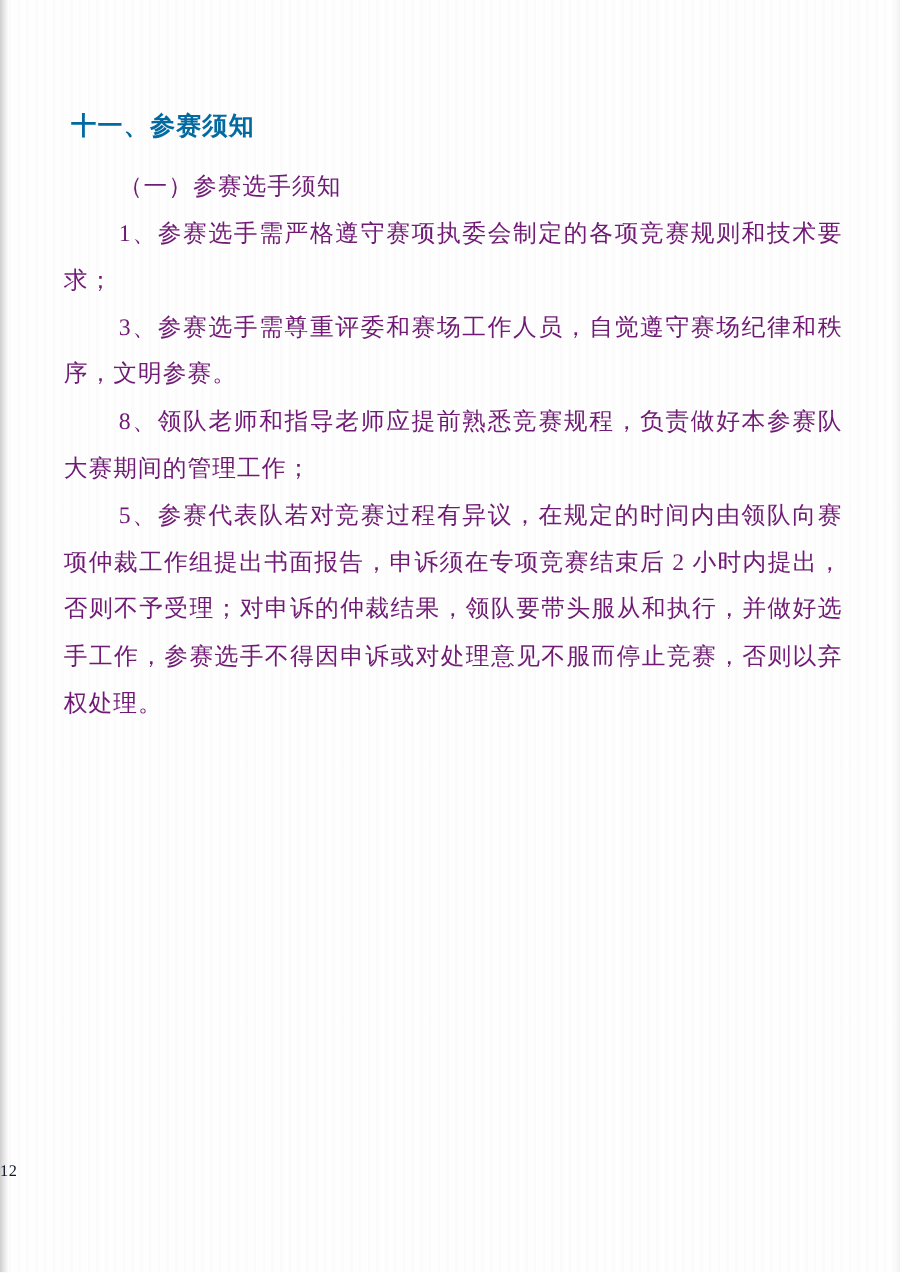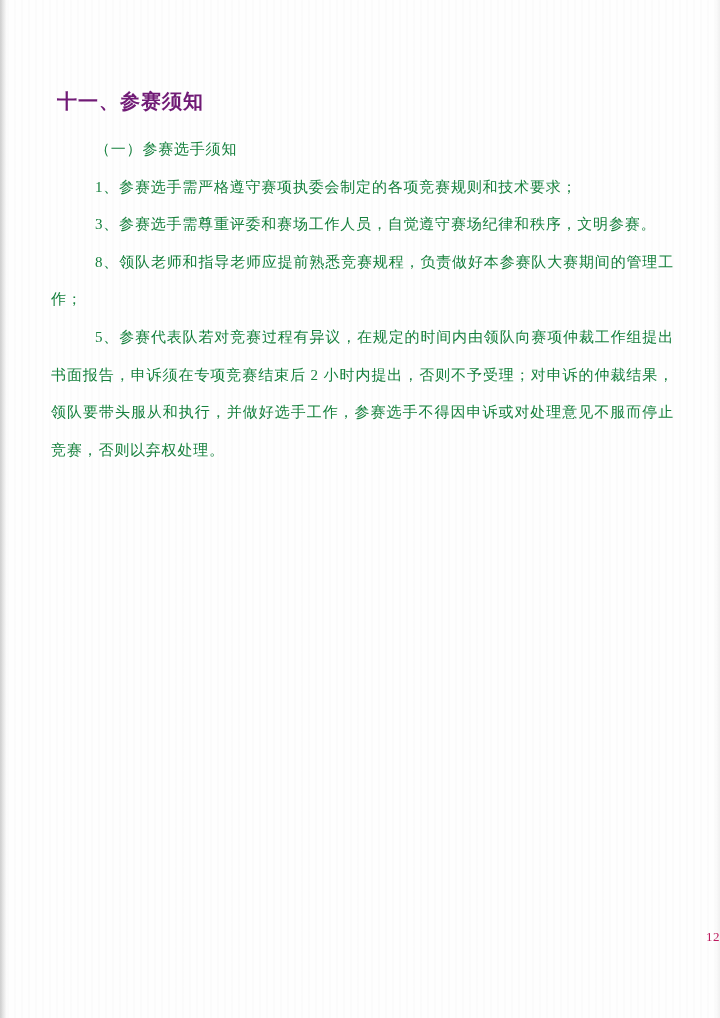--- a/index.html
+++ b/index.html
@@ -34,41 +34,41 @@
     left: 51px;
     right: 46px;
     top: 88px;
   }
   .doc-heading {
     margin: 0 0 16px 6px;
     font-size: 20px;
     line-height: 27px;
     font-weight: bold;
     letter-spacing: 1px;
-    color: #701a75;
+    color: #0369a1;
     font-family: "Liberation Sans", "DejaVu Sans", sans-serif;
   }
   .doc-paragraph {
     margin: 0;
-    font-size: 15px;
+    font-size: 19px;
     line-height: 37.6px;
     letter-spacing: 0.8px;
     text-indent: 44px;
     text-align: justify;
     text-justify: inter-character;
-    color: #15803d;
+    color: #701a75;
   }
   .page-number {
     position: absolute;
     left: 0;
     right: 0;
     top: 929px;
-    text-align: right;
+    text-align: left;
     font-size: 13px;
-    color: #be185d;
+    color: #0f172a;
     letter-spacing: 0.5px;
   }
 </style>
 </head>
 <body>
 
 <div class="page">
   <div class="content">
     <h2 class="doc-heading">十一、参赛须知</h2>
 

